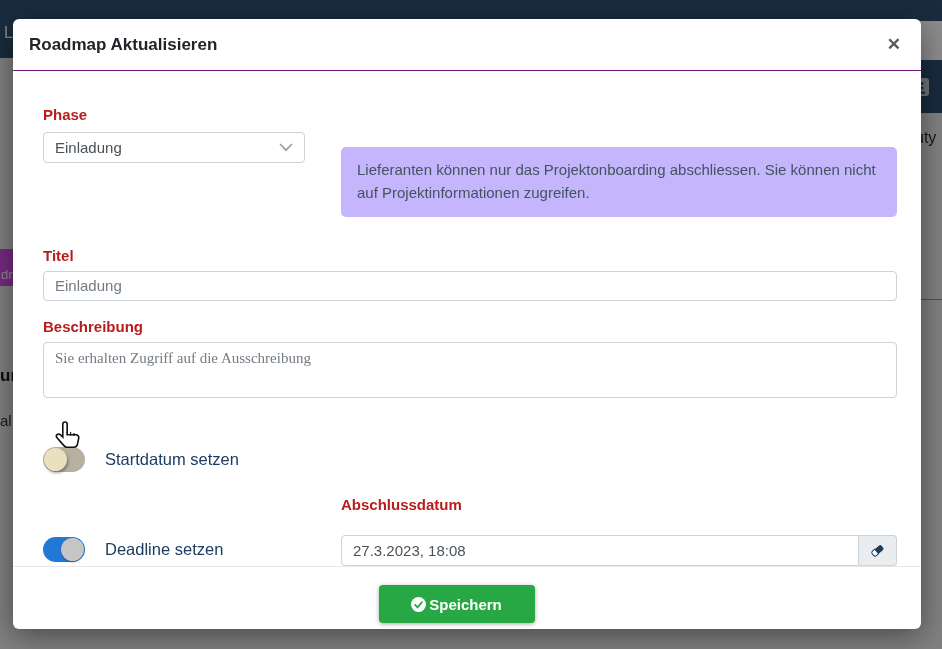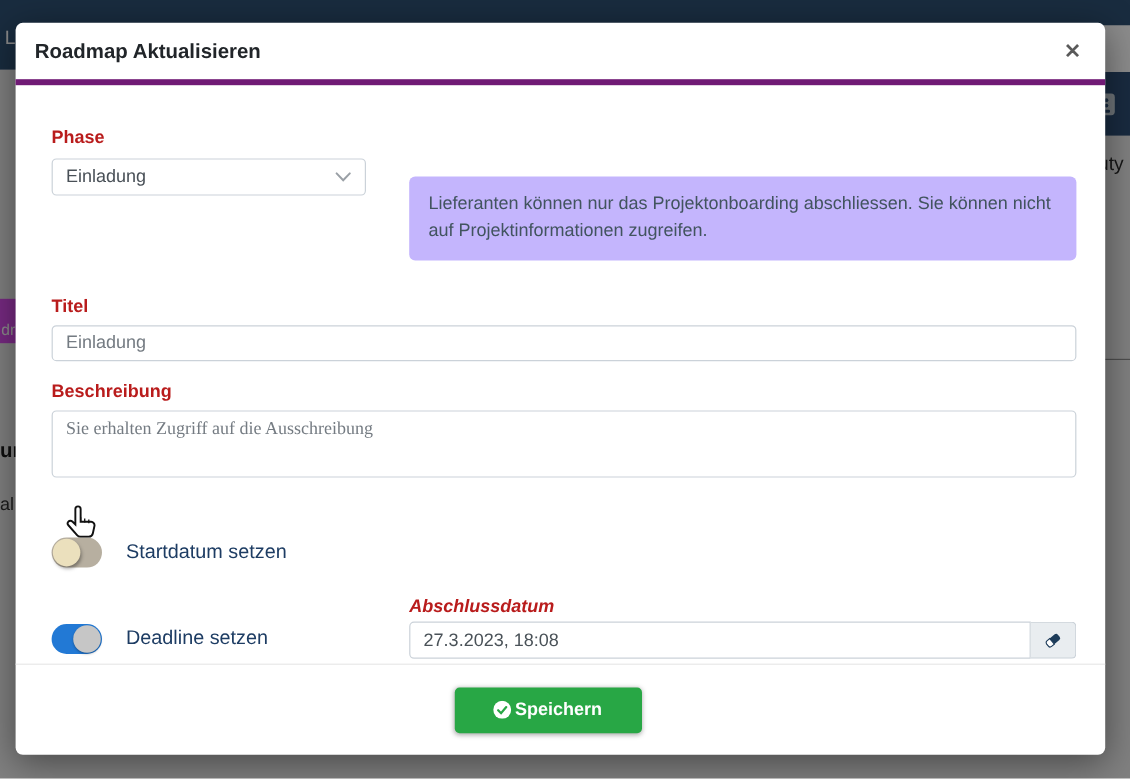--- a/index.html
+++ b/index.html
@@ -20,21 +20,21 @@
                  color:#fff; font-size:13px; display:flex; align-items:flex-end; padding:0 0 4px 1px; }
   .bg-ur { position:absolute; left:0; top:366px; font-weight:bold; font-size:17px; color:#111; }
   .bg-al { position:absolute; left:0; top:412px; font-size:15px; color:#2e2e2e; }
 
   .backdrop { position:absolute; inset:0; background:rgba(10,10,10,0.47); }
 
   
   .modal { position:absolute; left:13px; top:19px; width:908px; height:610px; background:#fff;
            border-radius:6px; box-shadow:0 6px 30px rgba(0,0,0,0.45); display:flex; flex-direction:column; }
   .modal-header { height:52px; flex:0 0 52px; display:flex; align-items:center; justify-content:space-between;
-                  padding:0 20px 0 16px; border-bottom:5px solid #701a75; }
+                  padding:0 20px 0 16px; border-bottom:1px solid #701a75; }
   .modal-title { font-size:17px; font-weight:bold; color:#212529; }
   .close-btn { background:none; border:none; font-size:17px; font-weight:bold; color:#5a5a5a; cursor:pointer; line-height:1; }
   .modal-body { flex:1 1 auto; padding:35px 24px 0 30px; }
 
   .field-label { font-size:15px; font-weight:bold; color:#b91c1c; }
 
   .row1 { display:flex; align-items:flex-start; }
   .phase-col { width:262px; margin-right:36px; flex:0 0 262px; }
   .phase-col .field-label { display:block; margin-bottom:9px; }
   .select-box { height:31px; border:1px solid #cbd2d9; border-radius:4px; background:#fff;
@@ -55,21 +55,21 @@
   .toggle .knob { position:absolute; top:1px; left:1px; width:23px; height:23px; border-radius:50%;
                   background:#ebe0bd; box-shadow:1px 2px 3px rgba(0,0,0,0.35); }
   .toggle.on { background:#2279d5; }
   .toggle.on .knob { left:auto; right:1px; background:#c6c6c6; box-shadow:0 1px 2px rgba(0,0,0,0.3); }
   .toggle-label { margin-left:20px; font-size:16.5px; color:#1d3c63; }
 
   .row5 { display:flex; margin-top:24px; }
   .row5-left { width:262px; flex:0 0 262px; margin-right:36px; align-self:flex-end;
                display:flex; align-items:center; padding-bottom:4px; }
   .row5-right { flex:1; }
-  .row5-right .field-label { display:block; margin-bottom:4px;font-style:italic; }
+  .row5-right .field-label { display:block; margin-bottom:22px; }
   .input-group { display:flex; }
   .input-group .text-input { flex:1; height:31px; border-radius:4px 0 0 4px; color:#4a5258; }
   .input-addon { width:38px; height:31px; flex:0 0 38px; background:#e9edf0; border:1px solid #cbd2d9;
                  border-left:none; border-radius:0 4px 4px 0; display:flex; align-items:center; justify-content:center; cursor:pointer; }
 
   .modal-footer { flex:0 0 76px; border-top:1px solid #e8e8e8; display:flex; align-items:center;
                   justify-content:center; padding-right:21px; }
   .save-btn { width:156px; height:38px; background:#28a745; border:none; border-radius:4px; color:#fff;
               font-family:"Liberation Sans", sans-serif; font-size:15px; font-weight:bold; cursor:pointer;
               display:flex; align-items:center; justify-content:center; gap:3px; box-shadow:0 1px 4px rgba(0,0,0,0.35); }

